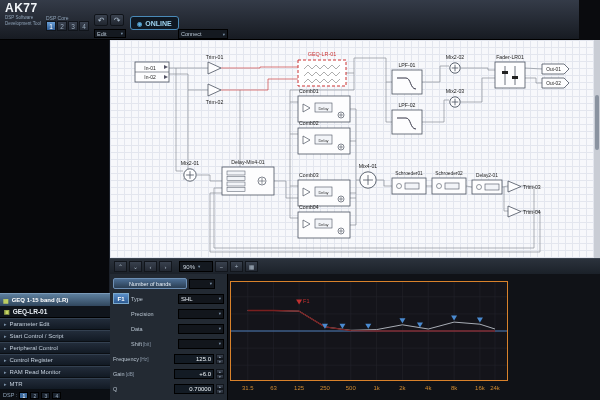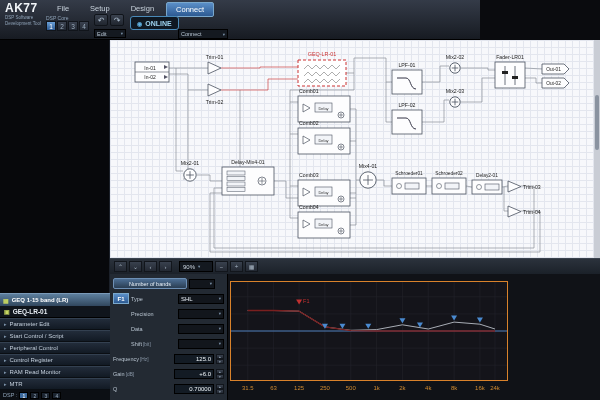--- a/index.html
+++ b/index.html
@@ -1,20 +1,20 @@
 <!DOCTYPE html>
 <html><head>
 <meta charset="utf-8">
 <style>
   * { margin:0; padding:0; box-sizing:border-box; }
   body { background:#000; font-family:"Liberation Sans", sans-serif; }
   .root { position:relative; width:600px; height:400px; overflow:hidden; background:#0a0b0e; }
 
   
-  .titlebar { position:absolute; left:0; top:0; width:480px; height:40px;
+  .titlebar { position:absolute; left:0; top:0; width:579px; height:40px;
     background:linear-gradient(#343b48,#171b22); border-bottom:1px solid #000; }
   .logo-name { position:absolute; left:5px; top:1px; font-size:12px; font-weight:bold; color:#f2f6fa; letter-spacing:.5px; }
   .logo-sub { position:absolute; left:5px; top:15px; width:42px; font-size:4.5px; line-height:5.5px; color:#8fa3b8; }
   .menubar { position:absolute; left:48px; top:2px; display:flex; gap:3px; }
   .menu { font-size:7.5px; color:#c8d2dc; padding:2px 9px; border-radius:2px; }
   .menu.active { background:linear-gradient(#5b8fc8,#2d5a92); color:#fff; border:1px solid #7aa8cc; }
   .dspcore-label { position:absolute; left:46px; top:15px; font-size:5px; color:#8fa3b8; }
   .cores { position:absolute; left:46px; top:21px; display:flex; gap:1px; }
   .core { width:10px; height:10px; font-size:6.5px; color:#9ab; background:linear-gradient(#3a4250,#232a35);
     border:1px solid #11151b; text-align:center; line-height:10px; }
@@ -90,26 +90,20 @@
   #graph { position:absolute; left:2px; top:7px; }
 </style>
 </head>
 <body>
 
 <div class="root">
 
   <header class="titlebar">
     <div class="logo-name">AK77</div>
     <div class="logo-sub">DSP Software Development Tool</div>
-    <nav class="menubar">
-      <span class="menu">File</span>
-      <span class="menu">Setup</span>
-      <span class="menu">Design</span>
-      <span class="menu active">Connect</span>
-    </nav>
     <div class="dspcore-label">DSP Core</div>
     <div class="cores">
       <span class="core active">1</span>
       <span class="core">2</span>
       <span class="core">3</span>
       <span class="core">4</span>
     </div>
     <span class="icon-btn" style="left:94px">↶</span>
     <span class="icon-btn" style="left:110px">↷</span>
     <div class="edit-dd">

